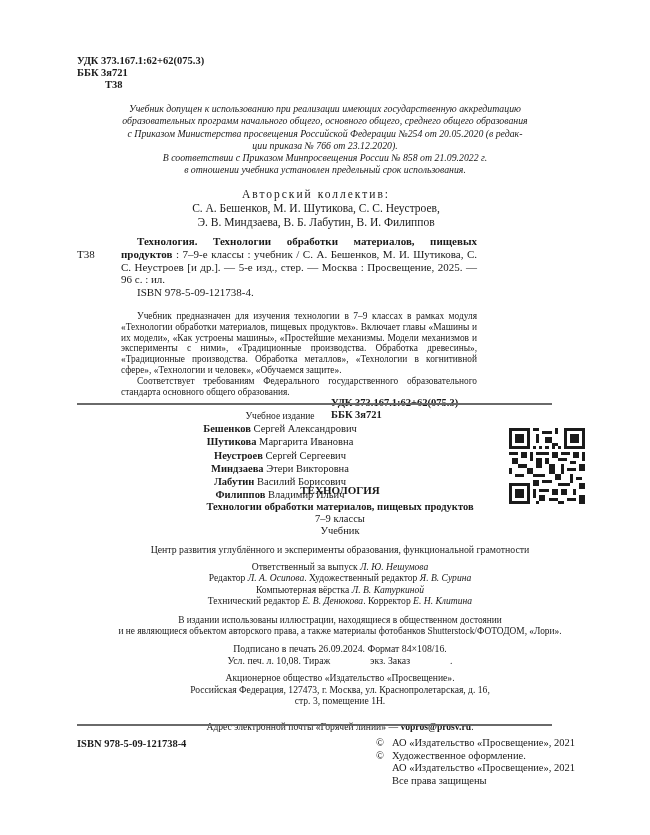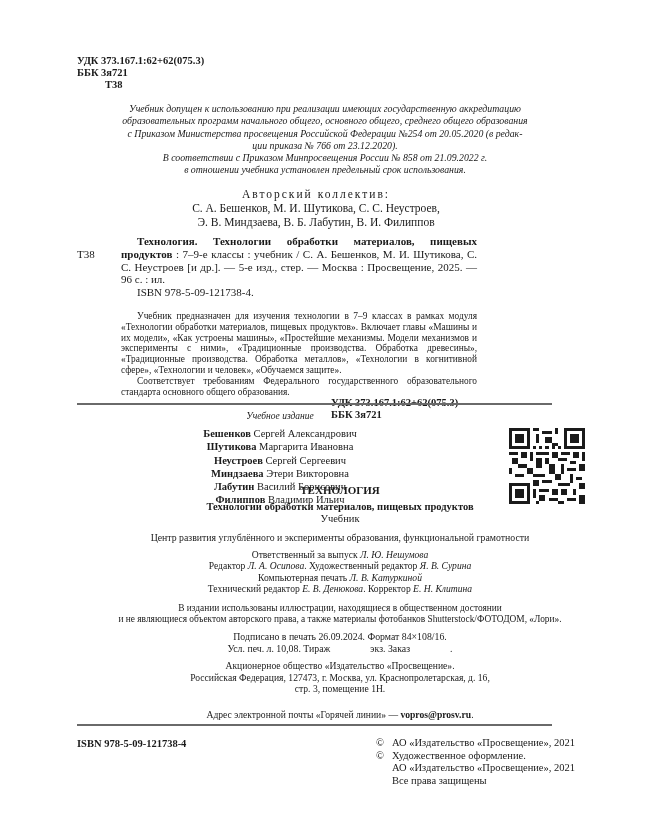--- a/index.html
+++ b/index.html
@@ -31,21 +31,21 @@
     .card .annot {
       margin-top: 12px; margin-left: 44px; font-size: 9.4px; line-height: 10.8px; text-align: justify;
     }
     .card .annot p { margin: 0; text-indent: 16px; }
     .card .udk2 {
       text-align: right; font-weight: bold; font-size: 10.5px; line-height: 12px; padding-right: 0;
     }
     .card .udk2 div { width: 146px; margin-left: auto; text-align: left; }
     .rule { left: 77px; width: 475px; height: 0; border-top: 2px solid #6a6a6a; }
     .edition { left: 80px; top: 410px; width: 400px; text-align: center; font-family: "Liberation Serif", serif; }
-    .edition .kind { font-style: italic; font-size: 9.5px; line-height: 12px; margin-bottom: 5px; }
+    .edition .kind { font-size: 9.5px; line-height: 12px; }
     .edition .person { font-size: 10.5px; line-height: 13.3px; }
     .edition .person .sur { font-weight: bold; }
     .qr { left: 509px; top: 428px; width: 76px; height: 76px; }
     .imprint { left: 80px; top: 484px; width: 520px; text-align: center; font-family: "Liberation Serif", serif; font-size: 10px; line-height: 12px; }
     .imprint .title { font-weight: bold; font-size: 11px; margin-bottom: 5px; }
     .imprint .subtitle { font-weight: bold; font-size: 10.5px; }
     .imprint .grades, .imprint .type { font-size: 10.5px; }
     .imprint .center { margin-top: 7px; font-size: 9.8px; }
     .imprint .staff { margin-top: 5px; font-size: 9.6px; line-height: 11.4px; }
     .imprint .staff i { font-style: italic; }
@@ -176,26 +176,27 @@
         <rect x="23" y="22" width="2" height="3"></rect>
       <rect x="9" y="24" width="1" height="1"></rect>
         <rect x="16" y="24" width="2" height="1"></rect>
     </g>
   </svg>
 </div>
 
 <div class="abs imprint">
   <div class="title">ТЕХНОЛОГИЯ</div>
   <div class="subtitle">Технологии обработки материалов, пищевых продуктов</div>
+  <div class="grades">7–9 классы</div>
   <div class="type">Учебник</div>
   <div class="center">Центр развития углублённого и эксперименты образования, функциональной грамотности</div>
   <div class="staff">
     <div><span>Ответственный за выпуск </span><i>Л. Ю. Нешумова</i></div>
     <div><span>Редактор </span><i>Л. А. Осипова</i><span>. Художественный редактор </span><i>Я. В. Сурина</i></div>
-    <div><span>Компьютерная печать </span><i>Л. В. Катуркиной</i></div>
+    <div><span>Компьютерная вёрстка </span><i>Л. В. Катуркиной</i></div>
     <div><span>Технический редактор </span><i>Е. В. Денюкова</i><span>. Корректор </span><i>Е. Н. Клитина</i></div>
   </div>
   <div class="illustr">
     <div>В издании использованы иллюстрации, находящиеся в общественном достоянии</div>
     <div>и не являющиеся объектом авторского права, а также материалы фотобанков Shutterstock/ФОТОДОМ, «Лори».</div>
   </div>
   <div class="print">
     <div>Подписано в печать 26.09.2024. Формат 84×108/16.</div>
     <div><span>Усл. печ. л. 10,08. Тираж</span><span class="gap"></span><span>экз. Заказ</span><span class="gap"></span><span>.</span></div>
   </div>

